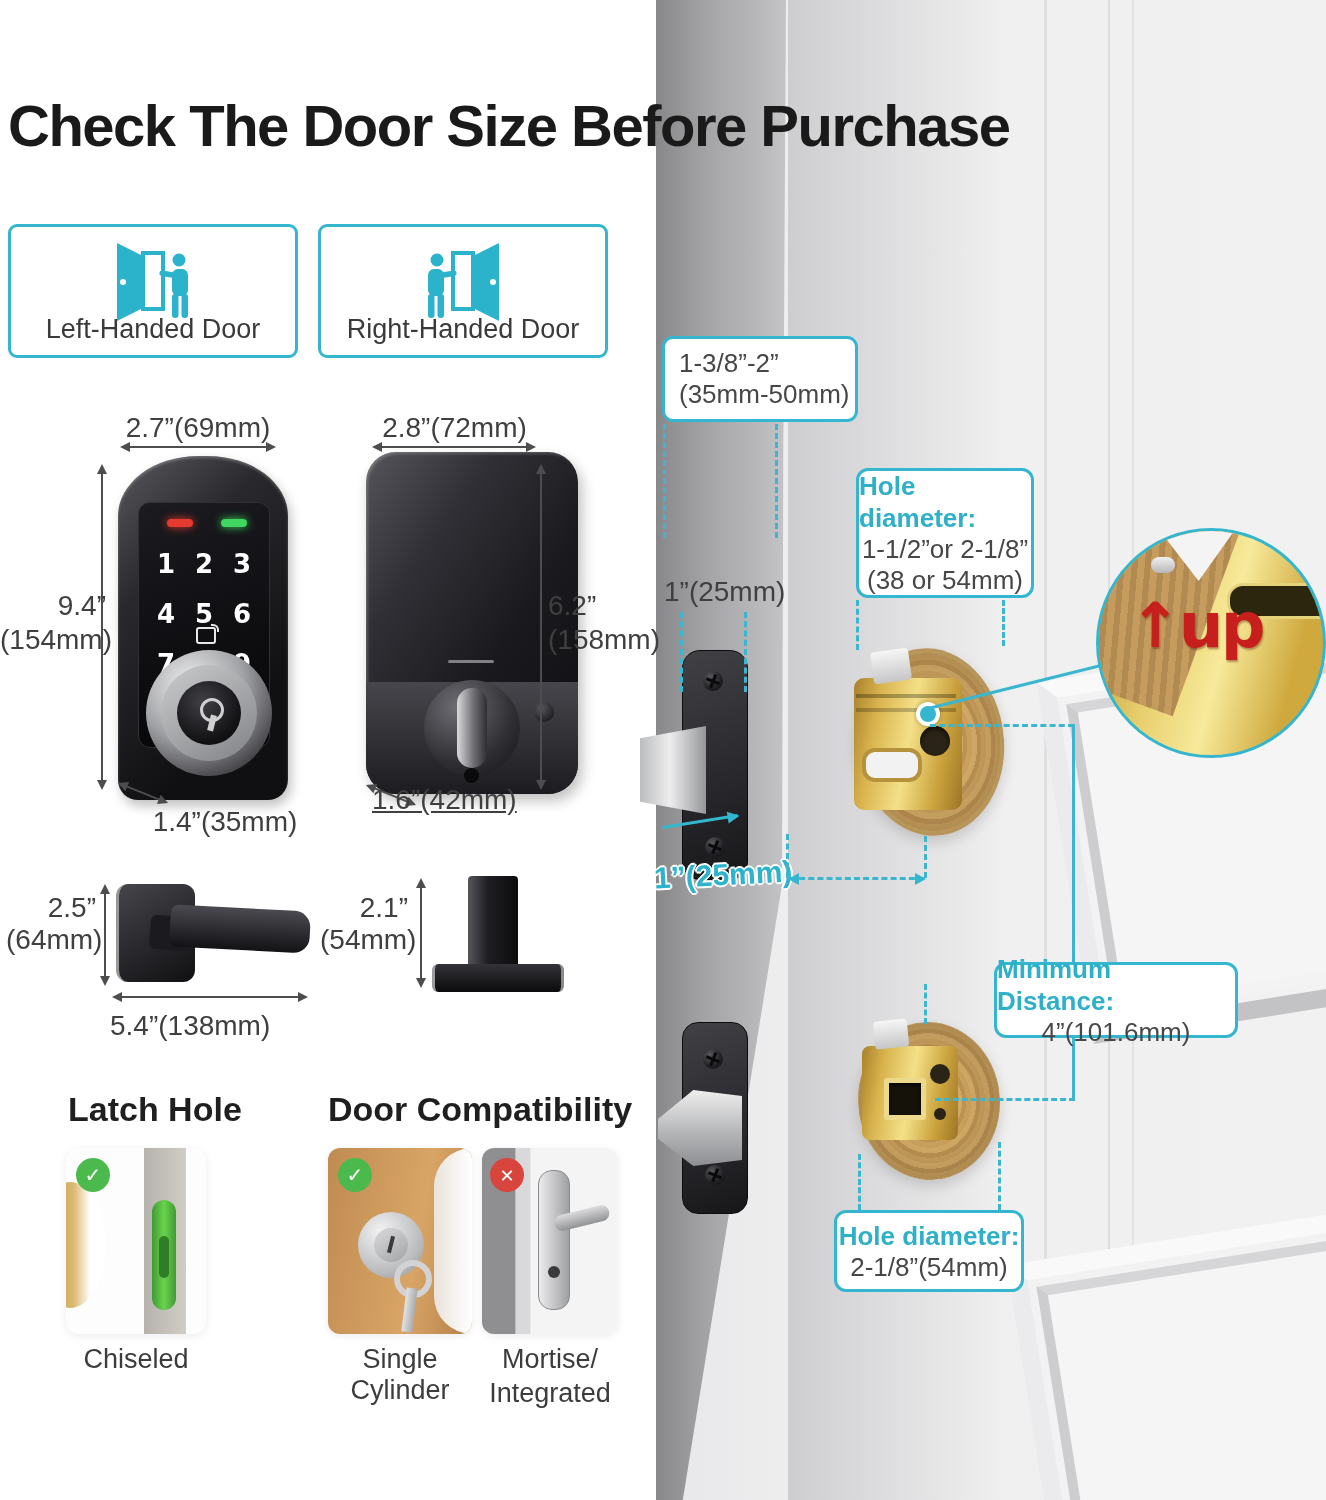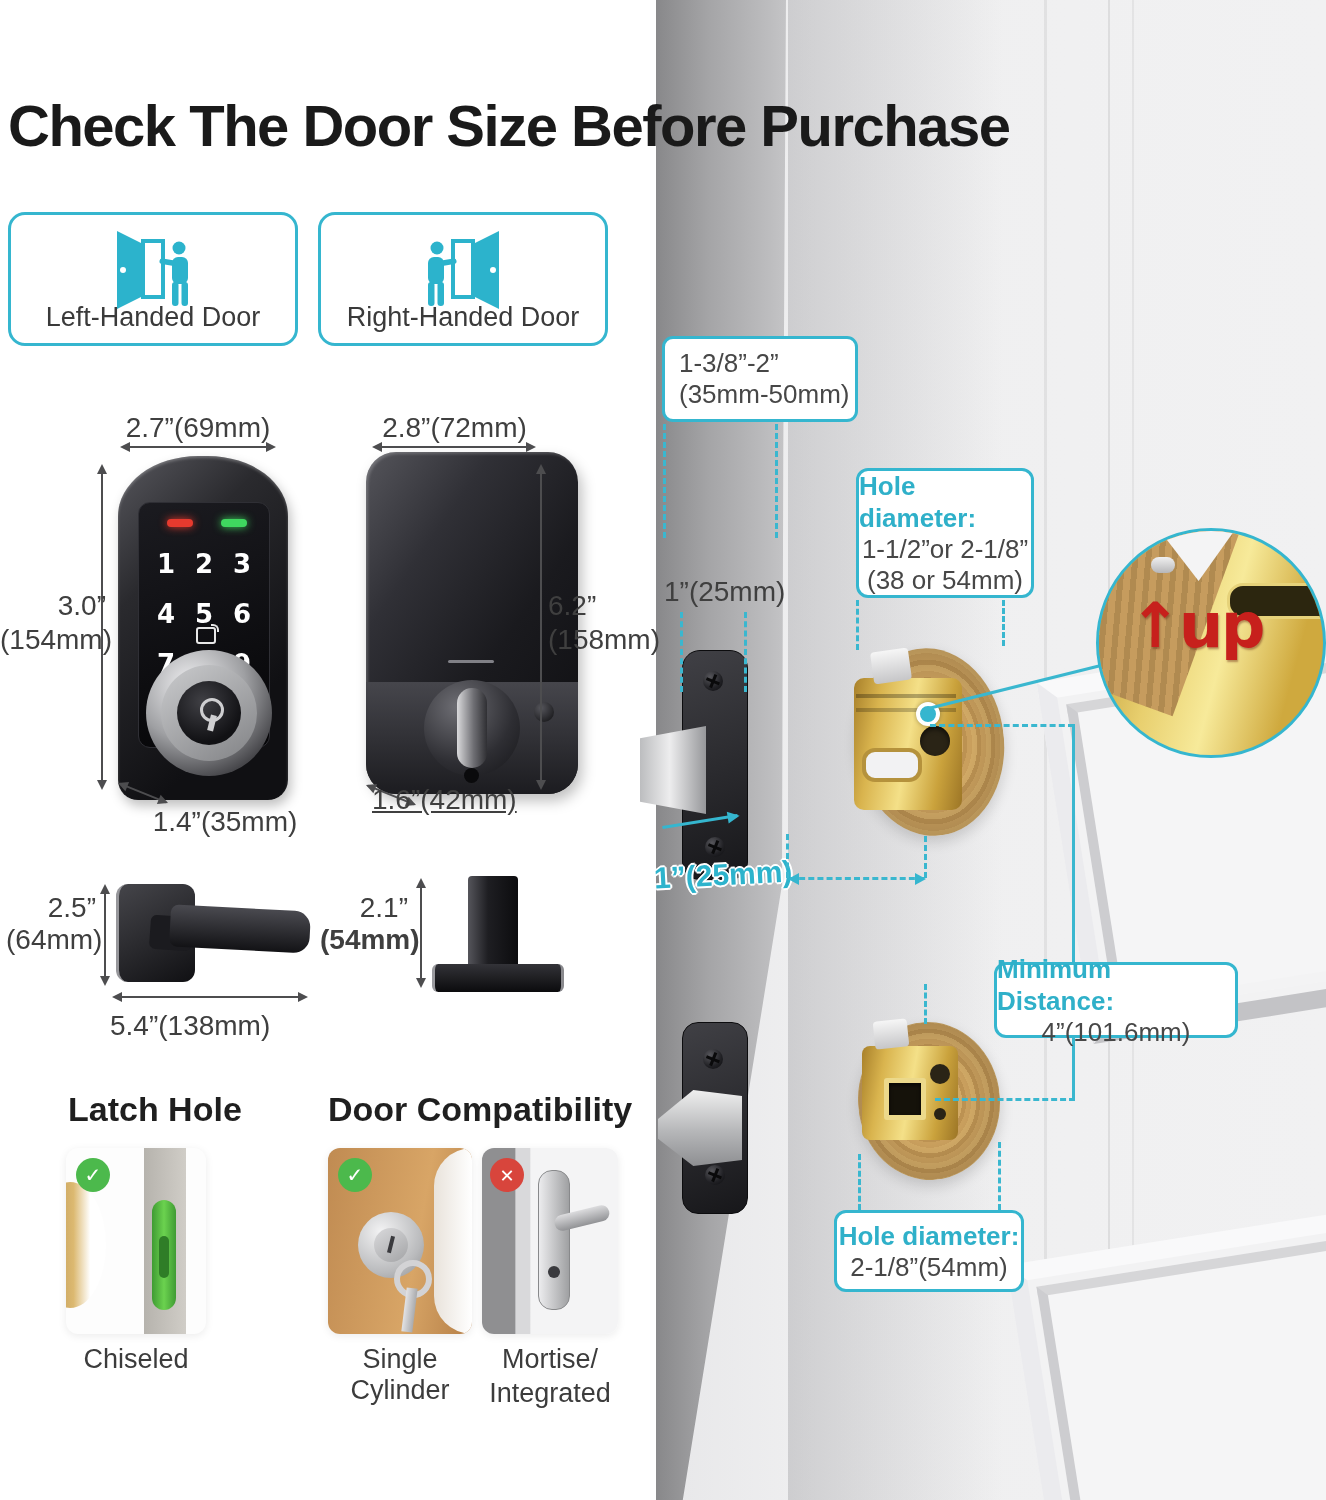--- a/index.html
+++ b/index.html
@@ -40,21 +40,21 @@
   .arrC::after{content:'';position:absolute;top:-7px;right:-2px;border-top:6px solid transparent;border-bottom:6px solid transparent;border-left:12px solid #35b6cf;}
   .arrCd{height:0;border-top:3px dashed #3ab7cf;z-index:29;}
   .arrCd::before,.arrCd::after{content:'';position:absolute;top:-7px;border-top:6px solid transparent;border-bottom:6px solid transparent;}
   .arrCd::before{left:-2px;border-right:11px solid #35b6cf;}
   .arrCd::after{right:-2px;border-left:11px solid #35b6cf;}
 
   
   .title{left:8px;top:92px;font-size:58px;font-weight:700;letter-spacing:-1.5px;color:#1a1a1a;white-space:nowrap;z-index:40;}
 
   
-  .handbox{top:212px;width:290px;height:134px;border:3px solid #35b6cf;border-radius:17px;background:#fff;z-index:10;box-sizing:border-box;}
+  .handbox{top:224px;width:290px;height:134px;border:3px solid #35b6cf;border-radius:9px;background:#fff;z-index:10;box-sizing:border-box;}
   .handbox .lbl{position:absolute;left:0;right:0;bottom:10px;text-align:center;font-size:27px;color:#3a3a3a;}
   .handbox svg{position:absolute;left:50%;top:12px;transform:translateX(-50%);}
   .handbox.rh svg{transform:translateX(-50%) scaleX(-1);}
 
   
   .lockF{left:118px;top:456px;width:170px;height:344px;border-radius:80px 80px 20px 20px/60px 60px 20px 20px;
      background:linear-gradient(135deg,#57575d 0%,#2a2a2e 30%,#101013 75%);box-shadow:inset 0 2px 3px rgba(255,255,255,.25),3px 6px 12px rgba(0,0,0,.25);z-index:10;}
   .glass{position:absolute;left:20px;top:46px;width:130px;height:244px;border-radius:12px;background:linear-gradient(160deg,#1b1b20,#050507);border:1px solid #2f2f35;}
   .led{position:absolute;width:26px;height:8px;border-radius:4px;top:16px;}
   .keys{position:absolute;left:8px;top:36px;width:114px;height:200px;display:grid;grid-template-columns:repeat(3,1fr);grid-template-rows:repeat(4,1fr);}
@@ -190,21 +190,21 @@
       </div>
       <div class="cardicon"></div>
     </div>
     <div class="cyl">
       <div class="mid"></div>
         <div class="inner"></div>
       <div class="keyhole"></div>
     </div>
   </div>
   <div class="abs arrV" style="left:101px;top:466px;height:322px;"></div>
-  <div class="abs dim" style="left:18px;top:590px;width:88px;text-align:right;">3.0”</div>
+  <div class="abs dim" style="left:18px;top:590px;width:88px;text-align:right;">9.4”</div>
   <div class="abs dim" style="left:0px;top:624px;width:106px;text-align:right;">(154mm)</div>
   <div class="abs arrH" style="left:118px;top:792px;width:50px;transform:rotate(22deg);"></div>
   <div class="abs dim" style="left:140px;top:806px;width:170px;text-align:center;">1.4”(35mm)</div>
 
   <div class="abs dim" style="left:372px;top:412px;width:165px;text-align:center;">2.8”(72mm)</div>
   <div class="abs arrH" style="left:374px;top:446px;width:160px;"></div>
   <div class="abs lockR">
     <div class="dash"></div>
     <div class="lower"></div>
     <div class="btn"></div>
@@ -222,21 +222,21 @@
   <div class="abs dim" style="left:28px;top:892px;width:68px;text-align:right;">2.5”</div>
   <div class="abs dim" style="left:6px;top:924px;width:90px;text-align:right;">(64mm)</div>
   <div class="abs arrV" style="left:104px;top:886px;height:98px;"></div>
   <div class="abs plate"></div>
   <div class="abs lever-neck"></div>
   <div class="abs lever-bar"></div>
   <div class="abs arrH" style="left:114px;top:996px;width:192px;"></div>
   <div class="abs dim" style="left:110px;top:1010px;width:200px;text-align:left;">5.4”(138mm)</div>
 
   <div class="abs dim" style="left:340px;top:892px;width:68px;text-align:right;">2.1”</div>
-  <div class="abs dim" style="left:320px;top:924px;width:88px;text-align:right;font-weight:bold;">(54mm)</div>
+  <div class="abs dim" style="left:320px;top:924px;width:88px;text-align:right;">(54mm)</div>
   <div class="abs arrV" style="left:420px;top:880px;height:106px;"></div>
   <div class="abs sidebar-v"></div>
   <div class="abs sidebar-b"></div>
 
   <div class="abs h2" style="left:68px;top:1090px;">Latch Hole</div>
   <div class="abs photo" style="left:66px;top:1148px;width:140px;height:186px;background:#fdfdfd;">
     <div style="position:absolute;left:78px;top:0;width:42px;height:186px;background:linear-gradient(90deg,#b6b3ad,#d0cdc7);"></div>
     <div style="position:absolute;left:-32px;top:34px;width:72px;height:126px;border-radius:50%;background:linear-gradient(90deg,#a97f3e,#dcb971 55%,#fff 78%);"></div>
     <div style="position:absolute;left:86px;top:52px;width:24px;height:110px;border-radius:12px;background:linear-gradient(90deg,#3f9b33,#6bd24f 50%,#3f9b33);">
       <div style="position:absolute;left:7px;top:36px;width:10px;height:42px;border-radius:5px;background:#2f7d27;"></div>

